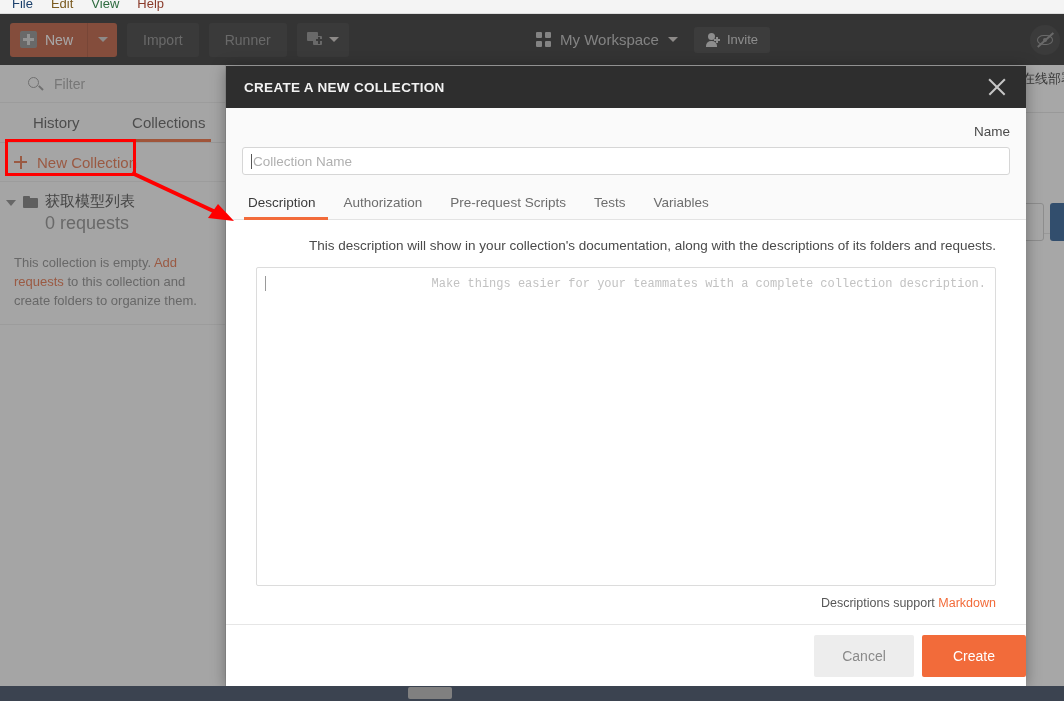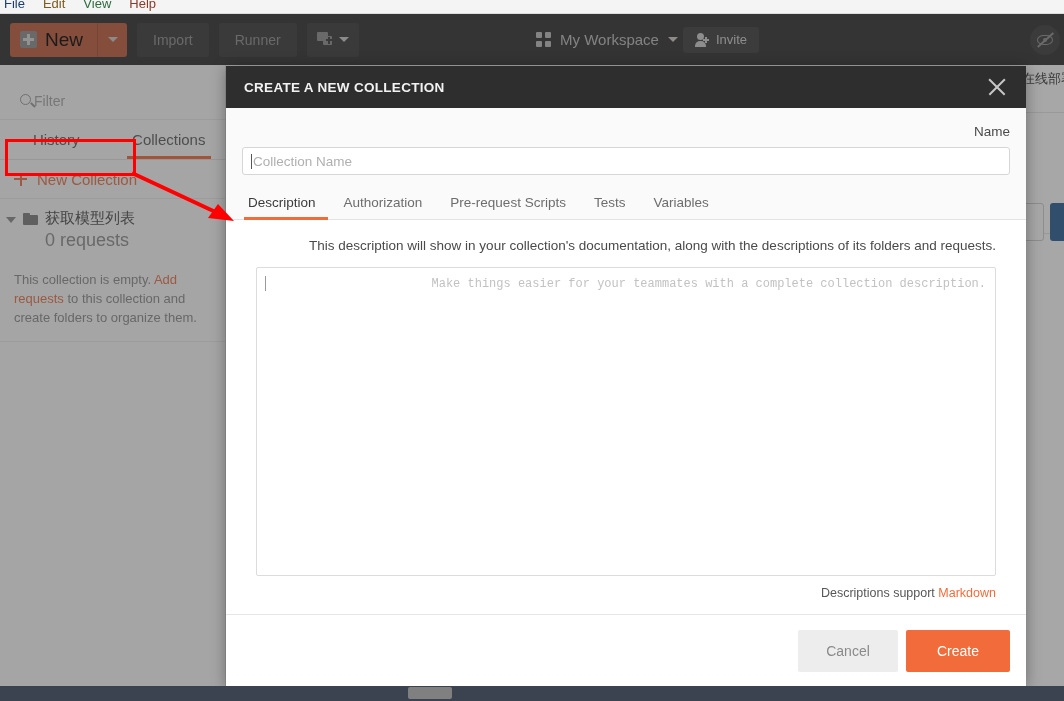--- a/index.html
+++ b/index.html
@@ -8,21 +8,21 @@
     overflow: hidden;
     font-family: "Liberation Sans", sans-serif;
     background: #ffffff;
   }
   #app { position: relative; width: 1064px; height: 701px; overflow: hidden; }
 
   
   .menubar {
     position: absolute; top: 0; left: 0; width: 1064px; height: 14px;
     background: #f4f4f4; border-bottom: 1px solid #dcdcdc;
-    display: flex; align-items: flex-end; padding-left: 4px; gap: 18px;
+    display: flex; align-items: flex-end; padding-left: 12px; gap: 18px;
     overflow: hidden;
   }
   .menubar .mi {
     font-size: 13px; color: #2b2b2b; line-height: 13px;
     position: relative; top: -3px;
   }
   .menubar .mi:nth-child(1){ color:#1a3f6b; }
   .menubar .mi:nth-child(2){ color:#7a5a1f; }
   .menubar .mi:nth-child(3){ color:#2e6b3f; }
   .menubar .mi:nth-child(4){ color:#8a3a2a; }
@@ -43,21 +43,21 @@
   }
   .plus-sq {
     width: 17px; height: 17px; border-radius: 2px;
     background: #8f8f8f; position: relative; flex: none;
   }
   .plus-sq:before, .plus-sq:after {
     content:""; position:absolute; background:#d9d9d9;
   }
   .plus-sq:before { left: 7px; top: 3px; width: 3px; height: 11px; }
   .plus-sq:after  { top: 7px; left: 3px; height: 3px; width: 11px; }
-  .btn-new .nlabel { color:#000000; font-size:19px; }
+  .btn-new .nlabel { color:#ffffff; font-size:14px; }
   .btn-new .ncaret {
     width: 30px; height: 34px; display:flex; align-items:center; justify-content:center;
     border-left: 1px solid #a94f33;
   }
   .caret {
     width:0;height:0;border-left:5px solid transparent;border-right:5px solid transparent;
     border-top:5px solid #cfcac6;
   }
   .tbtn {
     height: 34px; display:flex; align-items:center; justify-content:center;
@@ -67,21 +67,21 @@
   }
   .tbtn-icon { padding: 0 10px; display:flex; align-items:center; gap:6px; }
   .newtab-ico { position: relative; width: 16px; height: 15px; flex:none; }
   .newtab-ico .sq1 { position:absolute; left:0; top:0; width:11px; height:9px; background:#8e8e8e; border-radius:1px;}
   .newtab-ico .sq2 { position:absolute; left:6px; top:4px; width:9px; height:9px; background:#8e8e8e; border-radius:1px; }
   .newtab-ico .pl1 { position:absolute; left:9px; top:7px; width:7px; height:2px; background:#3a3a3a; }
   .newtab-ico .pl2 { position:absolute; left:11.5px; top:4.5px; width:2px; height:7px; background:#3a3a3a; }
 
   .ws-wrap {
     position:absolute; left: 536px; top: 14px; height: 51px;
-    display:flex; align-items:center; gap: 5px;
+    display:flex; align-items:center; gap: 16px;
   }
   .ws-item { display:flex; align-items:center; gap: 9px; color:#bdbdbd; font-size:15px; }
   .grid-ico { width:15px; height:15px; display:grid; grid-template-columns:6px 6px; grid-template-rows:6px 6px; gap:3px; flex:none;}
   .grid-ico i { background:#bdbdbd; border-radius:1px; display:block; }
   .invite-btn {
     display:flex; align-items:center; gap:7px; height:26px; padding:0 12px;
     background:#3c3c3c; border-radius:3px; color:#cfcfcf; font-size:13px;
   }
   .person-ico { position:relative; width:14px; height:14px; flex:none; }
   .person-ico .hd { position:absolute; left:2px; top:0px; width:7px;height:7px;border-radius:50%; background:#cfcfcf;}
@@ -100,21 +100,21 @@
     border: 1.6px solid #8f8f8f; border-radius: 50% 50% 50% 50% / 60% 60% 60% 60%;
   }
   .eye-slash .p { position:absolute; left:7px; top:7px; width:4px;height:4px;border-radius:50%;background:#8f8f8f;}
   .eye-slash .sl { position:absolute; left:-1px; top:8px; width:21px;height:1.8px;background:#8f8f8f; transform: rotate(-42deg); }
 
   
   .sidebar {
     position:absolute; left:0; top:65px; width: 226px; height: 621px;
     background: #fbfbfb; border-right: 1px solid #e2e2e2;
   }
-  .filter-row { height: 38px; display:flex; align-items:center; padding: 0 20px; border-bottom:1px solid #ececec;margin-top:17px;}
+  .filter-row { height: 38px; display:flex; align-items:center; padding: 0 28px; gap: 12px; border-bottom:1px solid #ececec;}
   .mag { position:relative; width:14px;height:14px;flex:none;}
   .mag .c { position:absolute; left:0;top:0;width:11px;height:11px;border:1.7px solid #9a9a9a;border-radius:50%;}
   .mag .h { position:absolute; left:9.5px;top:10px;width:6px;height:1.7px;background:#9a9a9a;transform:rotate(45deg);}
   .filter-ph { color:#a8a8a8; font-size:14px; }
   .side-tabs { display:flex; height: 40px; border-bottom:1px solid #e4e4e4; }
   .side-tab {
     flex:1; display:flex; align-items:center; justify-content:center;
     font-size:15px; color:#5c5c5c; position:relative;
   }
   .side-tab.active::after {
@@ -215,22 +215,22 @@
     padding: 8px 9px; position:relative;
   }
   .desc-ph {
     font-family:"Liberation Mono", monospace; font-size:12px; color:#c2c2c2; line-height:16px;
   }
   .desc-caret { position:absolute; left:8px; top:8px; width:1px; height:15px; background:#9a9a9a; }
   .md-note { font-size:12.5px; color:#575757; padding: 10px 0 14px 0; }
   .md-note a { color:#f26b3a; text-decoration:none; }
 
   .modal-foot {
-    height: 72px; border-top:1px solid #e6e6e6; background:#fff;
-    display:flex; align-items:center; justify-content:flex-end; gap: 0; padding-right: 16px;
+    height: 62px; border-top:1px solid #e6e6e6; background:#fff;
+    display:flex; align-items:center; justify-content:flex-end; gap: 0; 
   }
   .btn-cancel {
     height: 42px; min-width: 100px; background:#ededed; color:#8a8a8a;
     display:flex;align-items:center;justify-content:center; font-size:14px; border-radius:2px;
   }
   .btn-create {
     height: 42px; min-width: 104px; background:#f26b3a; color:#fff;
     display:flex;align-items:center;justify-content:center; font-size:14px; border-radius:2px;
     margin-left: 8px;
   }

